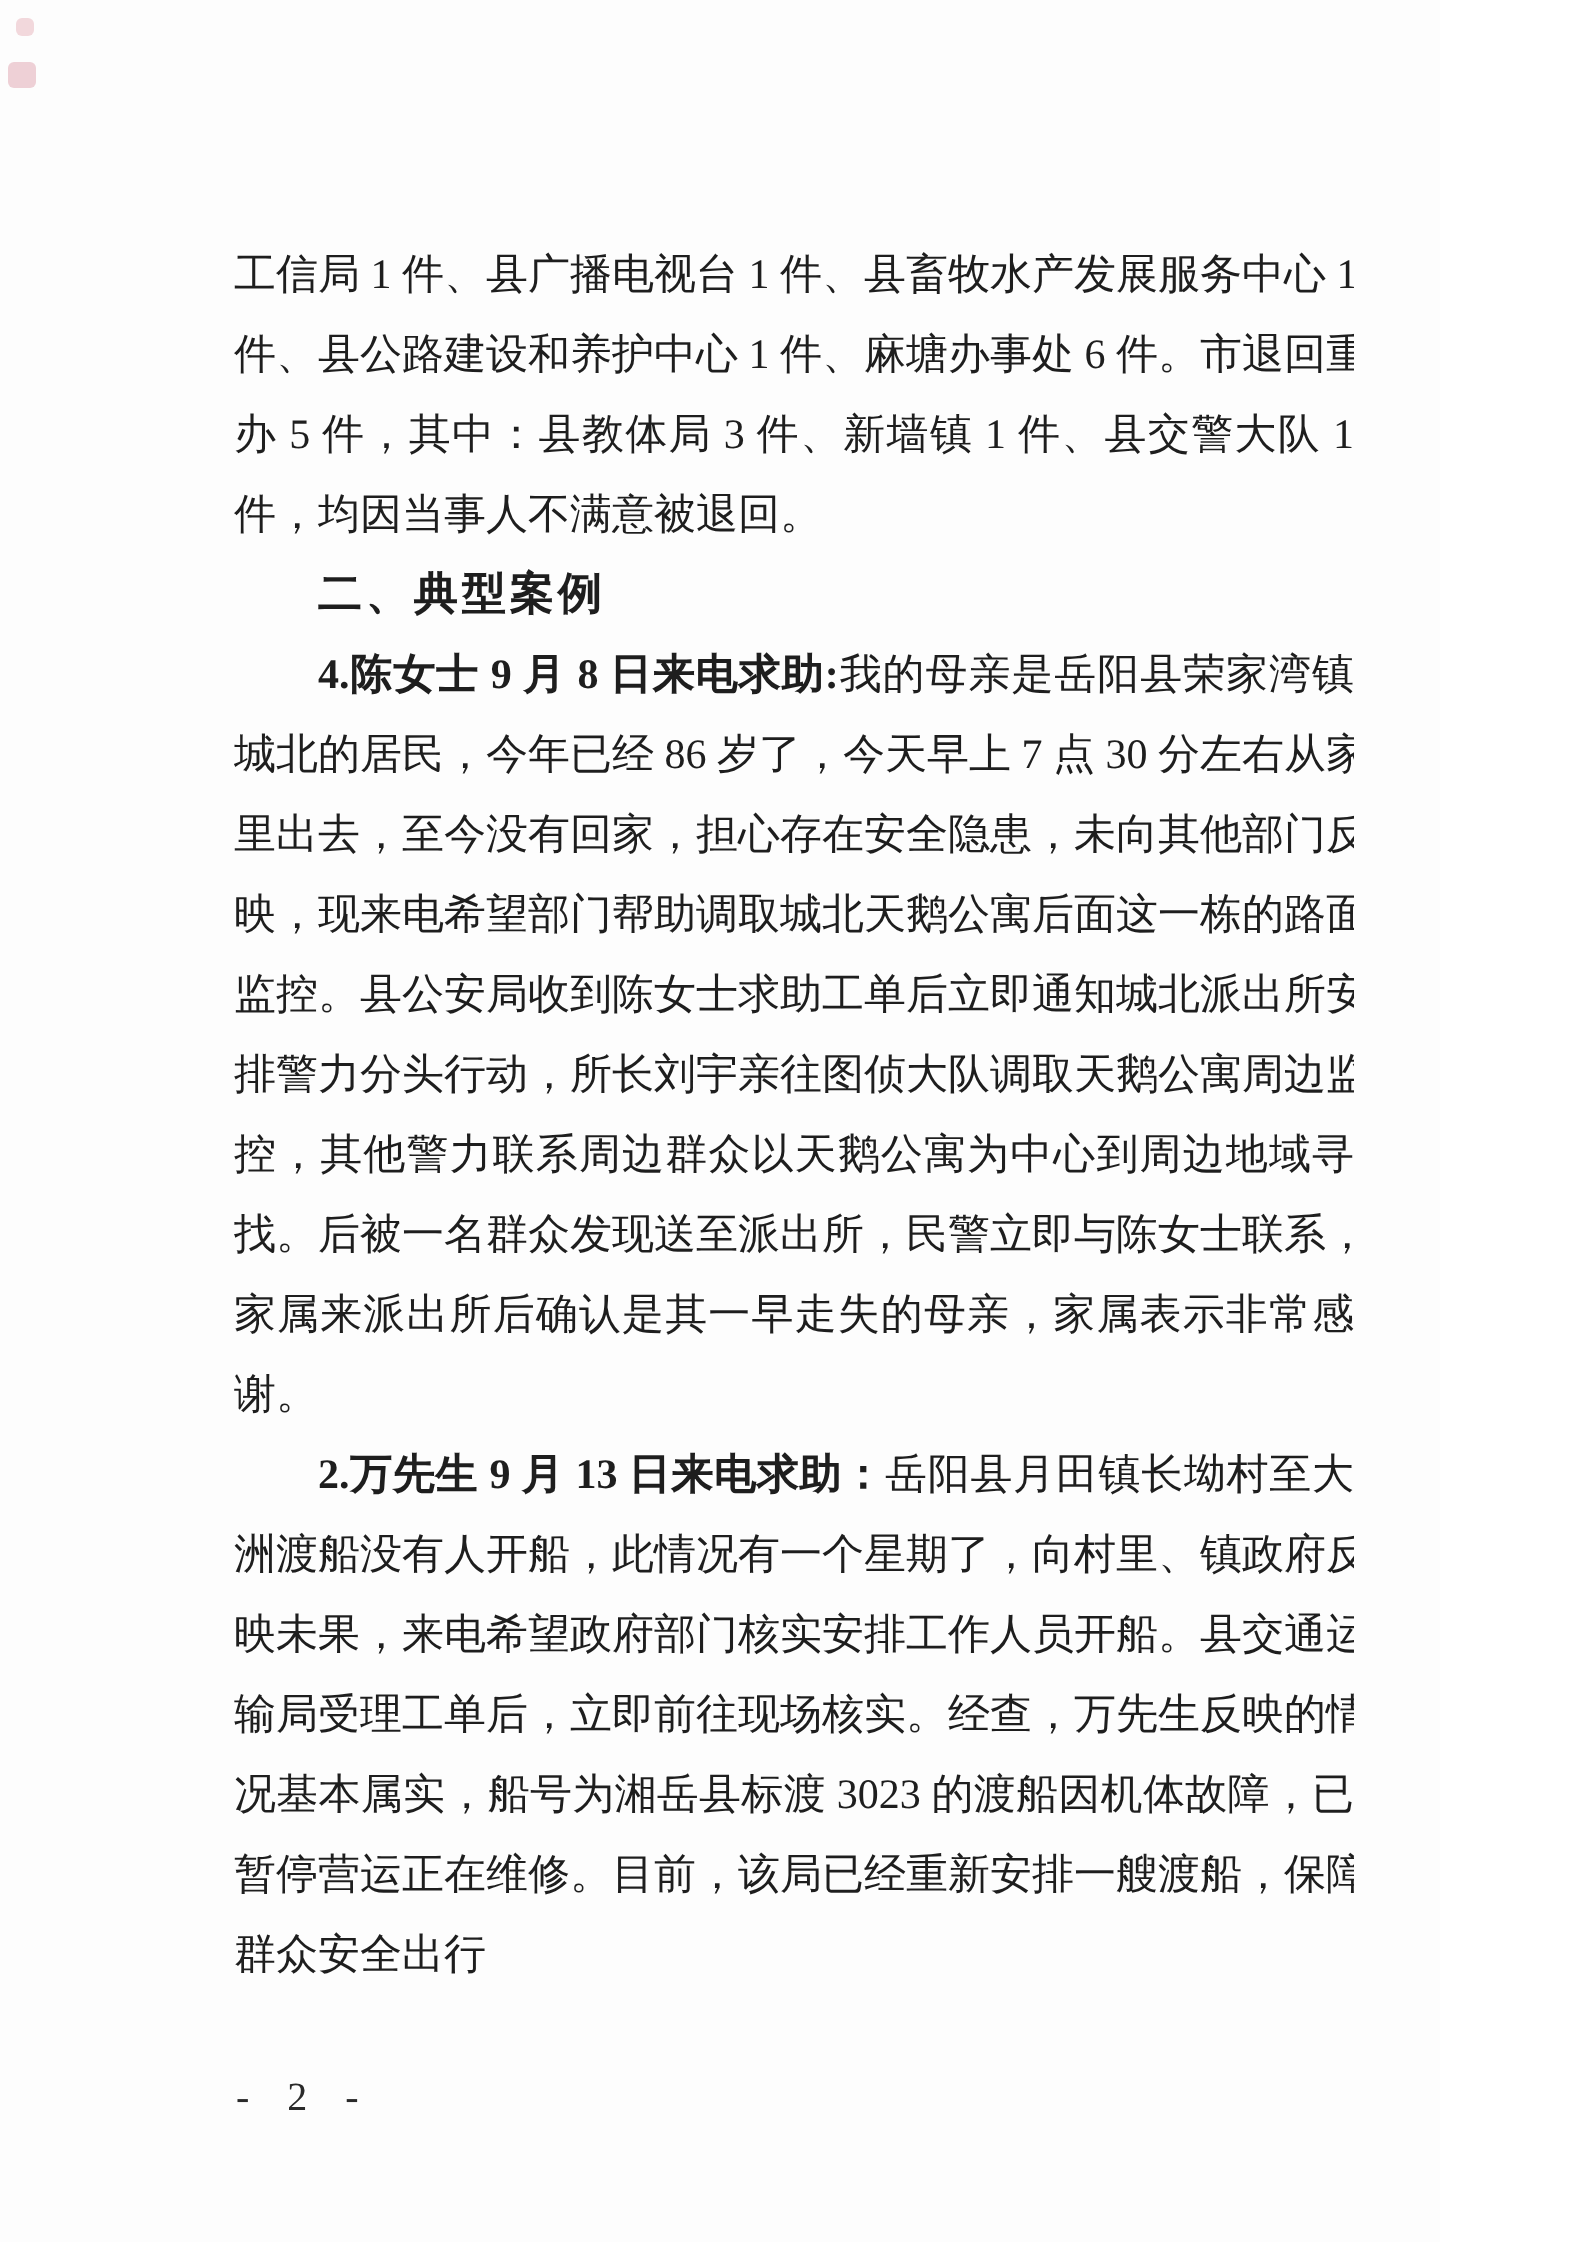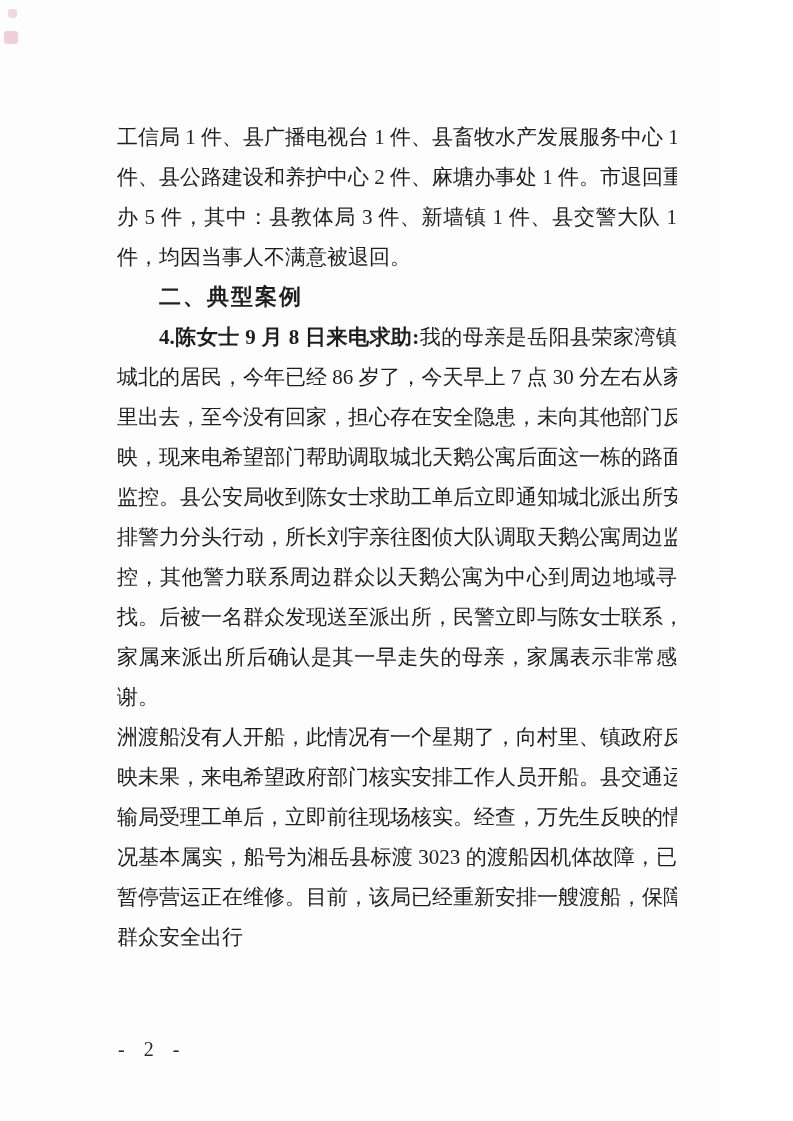--- a/index.html
+++ b/index.html
@@ -72,37 +72,38 @@
 <body>
 
 <div class="page" style="background: rgb(253, 253, 253);">
 
   <div class="ink-mark m1" style="background: rgb(242, 216, 220);"></div>
   <div class="ink-mark m2" style="background: rgb(238, 208, 214);"></div>
 
   <div class="textblock" style="color: rgb(30, 30, 30);">
 
     <div class="line">工信局 1 件、县广播电视台 1 件、县畜牧水产发展服务中心 1</div>
-    <div class="line">件、县公路建设和养护中心 2 件、麻塘办事处 1 件。市退回重</div>
+    <div class="line">件、县公路建设和养护中心 1 件、麻塘办事处 6 件。市退回重</div>
     <div class="line">办 5 件，其中：县教体局 3 件、新墙镇 1 件、县交警大队 1</div>
     <div class="line lastline">件，均因当事人不满意被退回。</div>
 
     <div class="line heading">二、典型案例</div>
 
     <div class="line indent"><span class="lead">4.陈女士 9 月 8 日来电求助:</span><span>我的母亲是岳阳县荣家湾镇</span></div>
     <div class="line">城北的居民，今年已经 86 岁了，今天早上 7 点 30 分左右从家</div>
     <div class="line">里出去，至今没有回家，担心存在安全隐患，未向其他部门反</div>
     <div class="line">映，现来电希望部门帮助调取城北天鹅公寓后面这一栋的路面</div>
     <div class="line">监控。县公安局收到陈女士求助工单后立即通知城北派出所安</div>
     <div class="line">排警力分头行动，所长刘宇亲往图侦大队调取天鹅公寓周边监</div>
     <div class="line">控，其他警力联系周边群众以天鹅公寓为中心到周边地域寻</div>
     <div class="line">找。后被一名群众发现送至派出所，民警立即与陈女士联系，</div>
     <div class="line">家属来派出所后确认是其一早走失的母亲，家属表示非常感</div>
     <div class="line lastline">谢。</div>
 
+    <div class="line indent"><span class="lead">2.万先生 9 月 13 日来电求助：</span><span>岳阳县月田镇长坳村至大</span></div>
     <div class="line">洲渡船没有人开船，此情况有一个星期了，向村里、镇政府反</div>
     <div class="line">映未果，来电希望政府部门核实安排工作人员开船。县交通运</div>
     <div class="line">输局受理工单后，立即前往现场核实。经查，万先生反映的情</div>
     <div class="line">况基本属实，船号为湘岳县标渡 3023 的渡船因机体故障，已</div>
     <div class="line">暂停营运正在维修。目前，该局已经重新安排一艘渡船，保障</div>
     <div class="line lastline">群众安全出行</div>
 
   </div>
 
   <div class="pageno">- 2 -</div>

